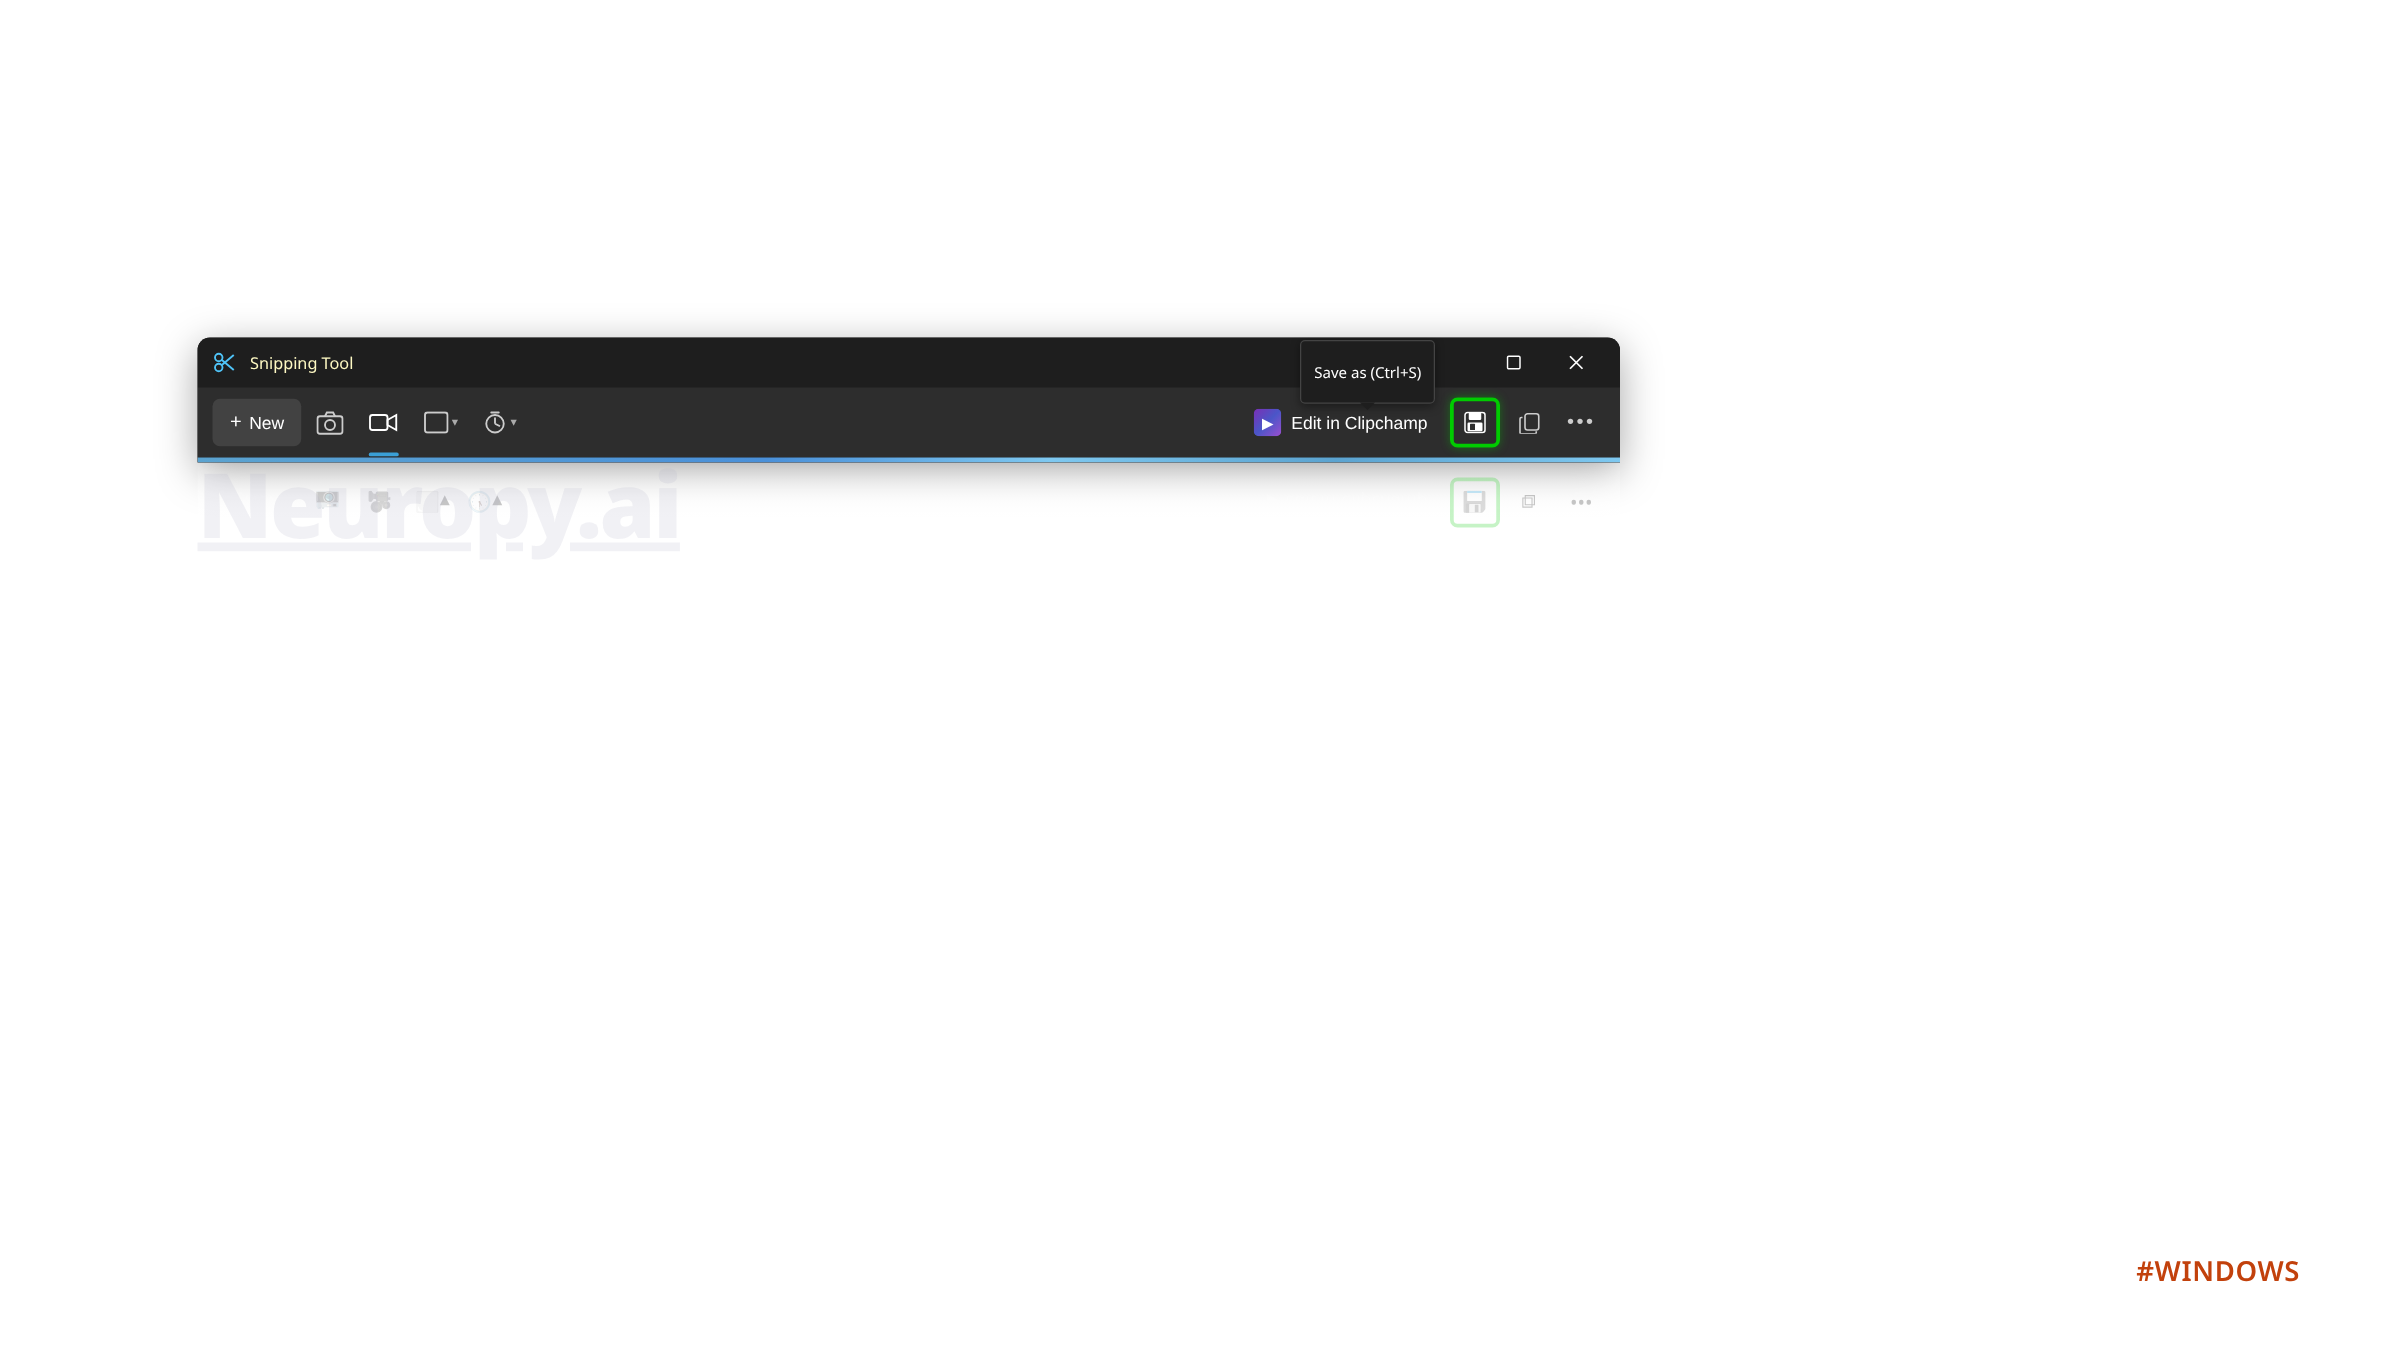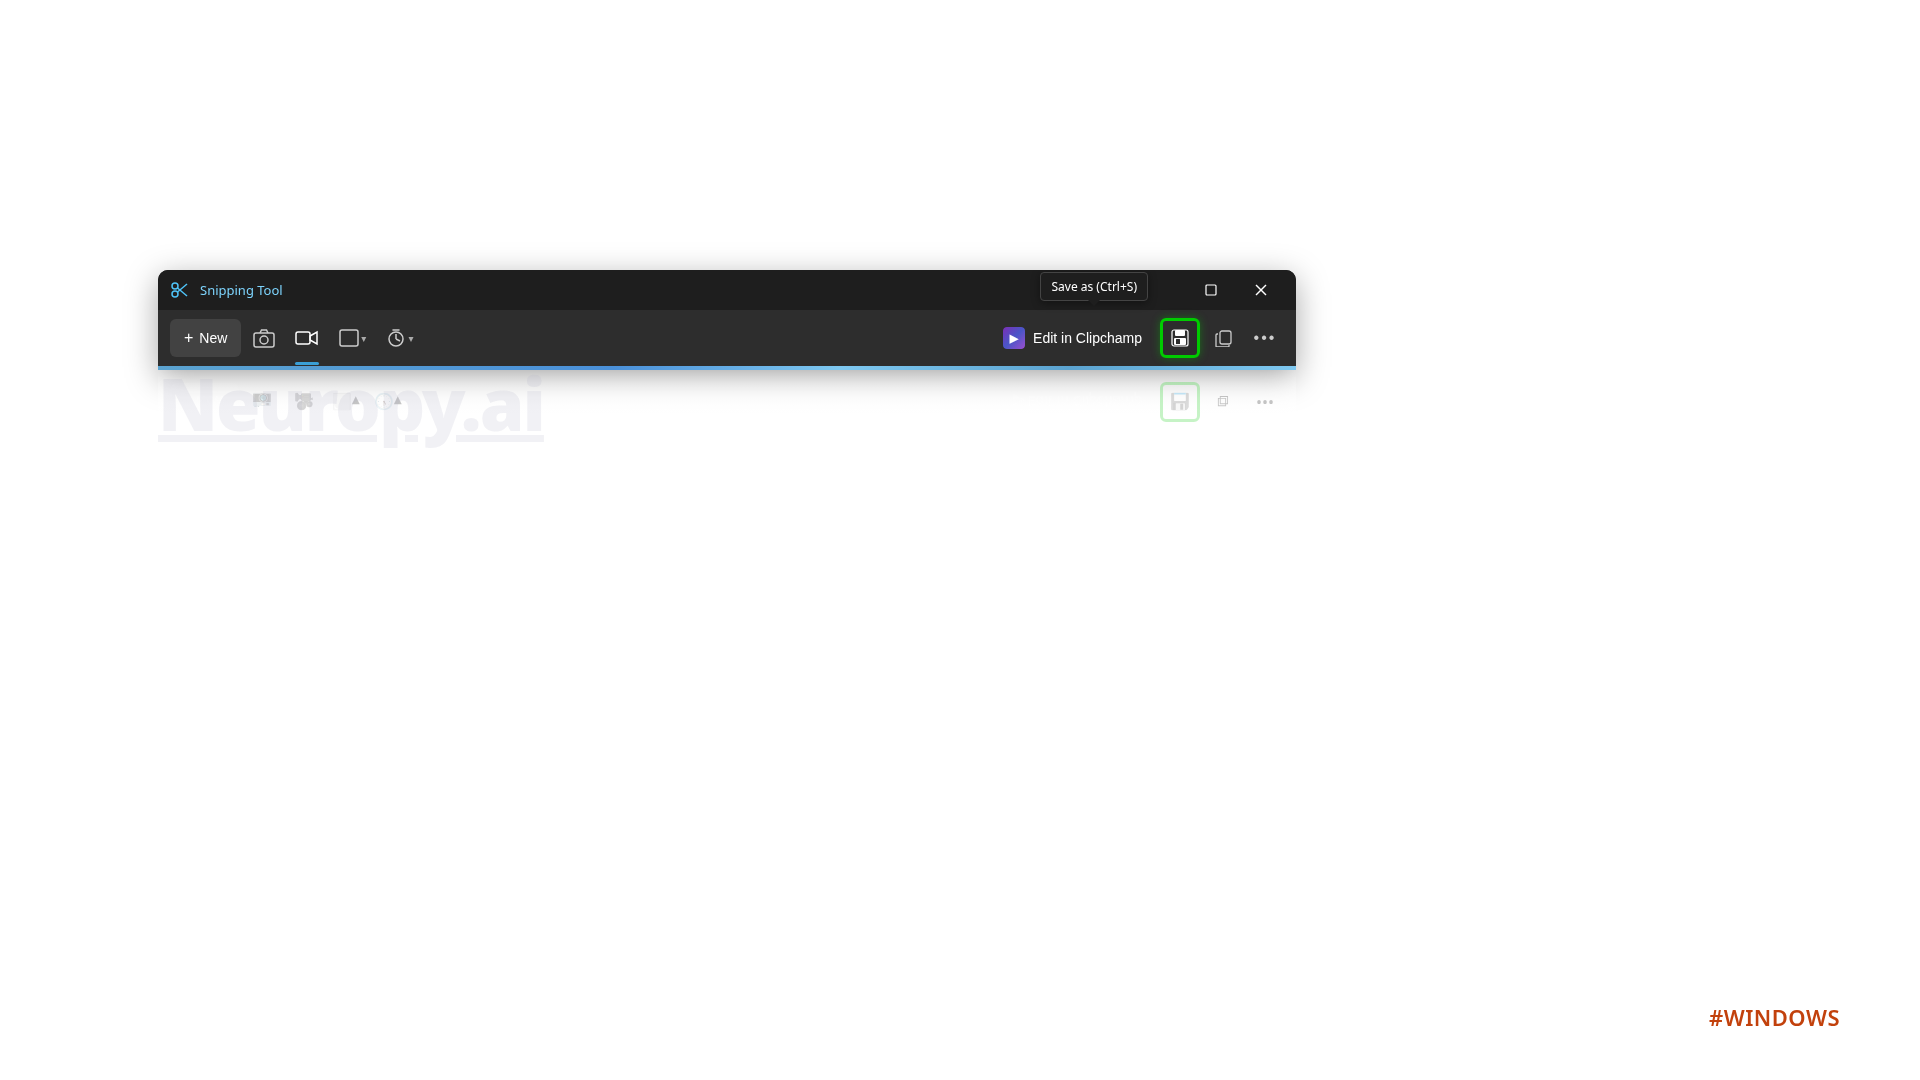--- a/index.html
+++ b/index.html
@@ -57,21 +57,21 @@
     .app-icon {
       width: 20px;
       height: 20px;
       display: flex;
       align-items: center;
       justify-content: center;
       font-size: 16px;
     }
 
     .app-title {
-      color: #7dd3fc;
+      color: #fef9c3;
       font-size: 13px;
       font-weight: 400;
     }
 
     .title-bar-right {
       display: flex;
       align-items: center;
       gap: 4px;
     }
 
@@ -101,21 +101,21 @@
     }
 
     
     .tooltip {
       position: absolute;
       top: -38px;
       right: 148px;
       background: #1e1e1e;
       color: #ffffff;
       font-size: 12px;
-      padding: 5px 10px;
+      padding: 16px 10px;
       border-radius: 4px;
       white-space: nowrap;
       border: 1px solid #444;
       box-shadow: 0 2px 8px rgba(0,0,0,0.4);
       z-index: 10;
     }
 
     .tooltip::after {
       content: '';
       position: absolute;

